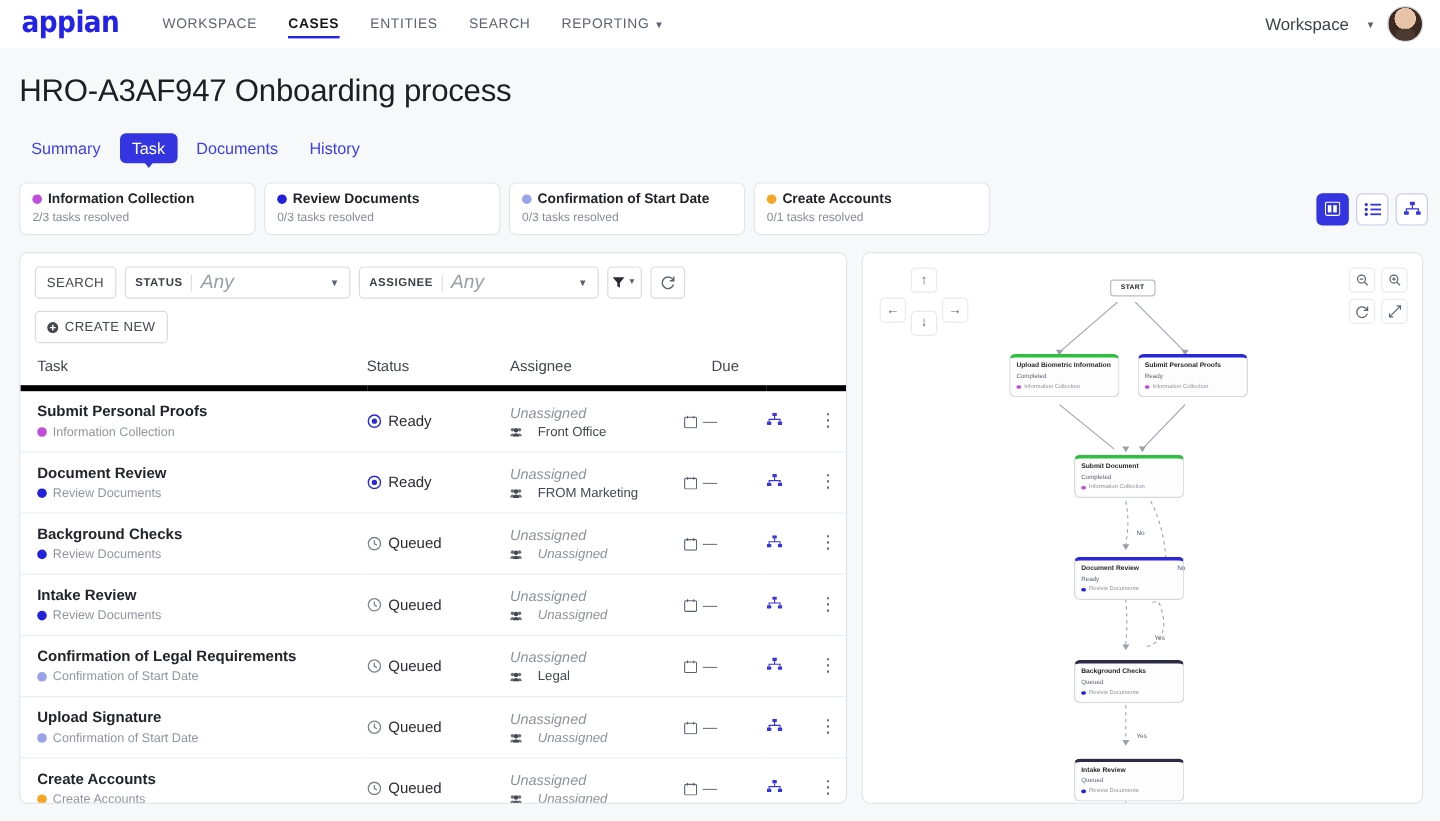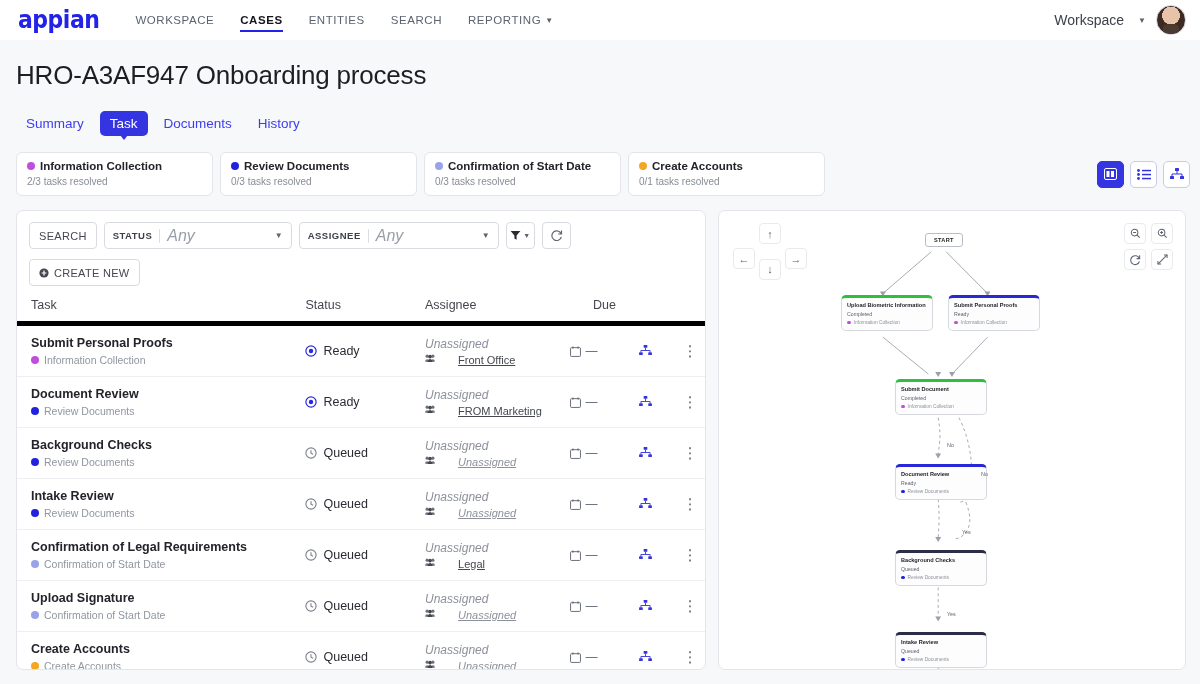--- a/index.html
+++ b/index.html
@@ -159,21 +159,21 @@
   .tbl td.c-task { padding-left: 14px; }
   .task-name { font-size: 12.5px; font-weight: 700; color: #23242b; }
   .task-cat {
     font-size: 10.5px; color: #9096a0; margin-top: 4px;
     display: flex; align-items: center; gap: 5px;
   }
   .status-cell { display: flex; align-items: center; gap: 6px; font-size: 12.5px; color: #2b2b33; }
   .assignee-main { font-size: 12px; font-style: italic; color: #8d919b; }
   .assignee-sub {
     font-size: 11px; color: #44474f; margin-top: 3px;
-    display: flex; gap: 23px; text-decoration: underline;
+    display: flex; align-items: center; gap: 13px;
   }
   .assignee-sub.ital { font-style: italic; color: #8d919b; }
   .due-cell { display: flex; align-items: center; gap: 5px; font-size: 12px; color: #5c6370; }
   .kebab { color: #5c6370; font-size: 15px; letter-spacing: 0; text-align: center; cursor: pointer; line-height: .7; }
 
   
   .diagram-ctrls-left {
     position: absolute; left: 14px; top: 12px;
     display: grid; grid-template-columns: repeat(3, 22px);
     grid-template-rows: repeat(2, 21px); gap: 4px; align-items: center;

